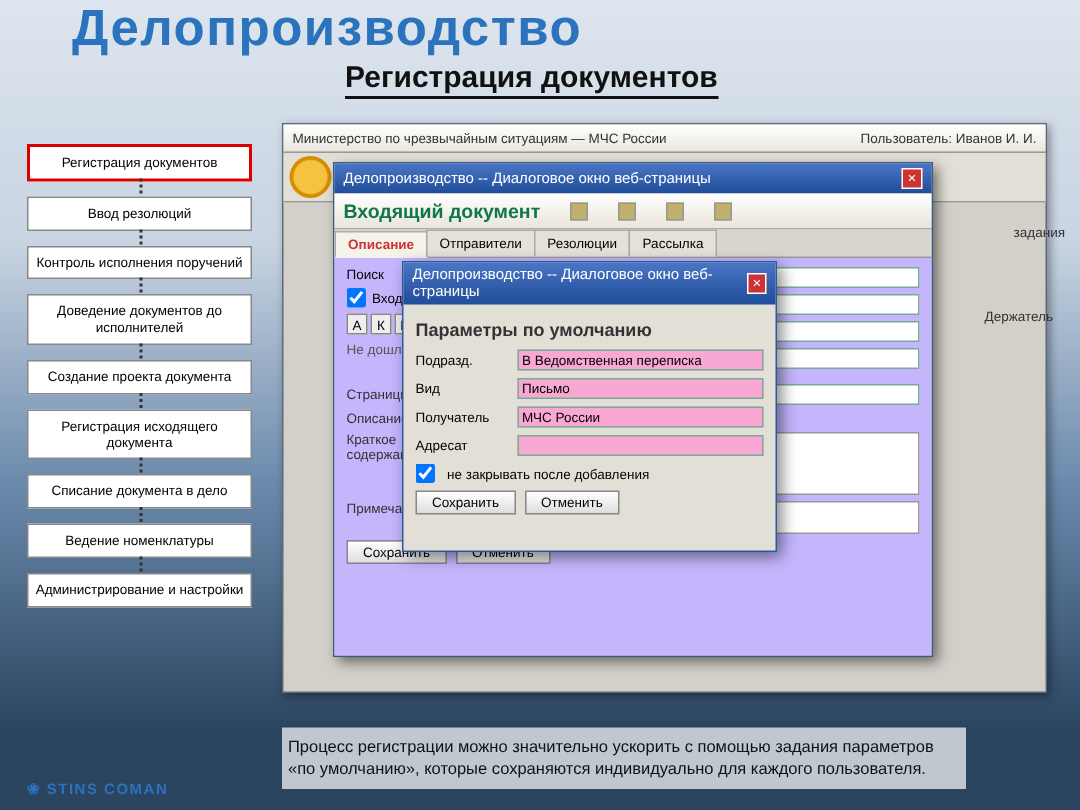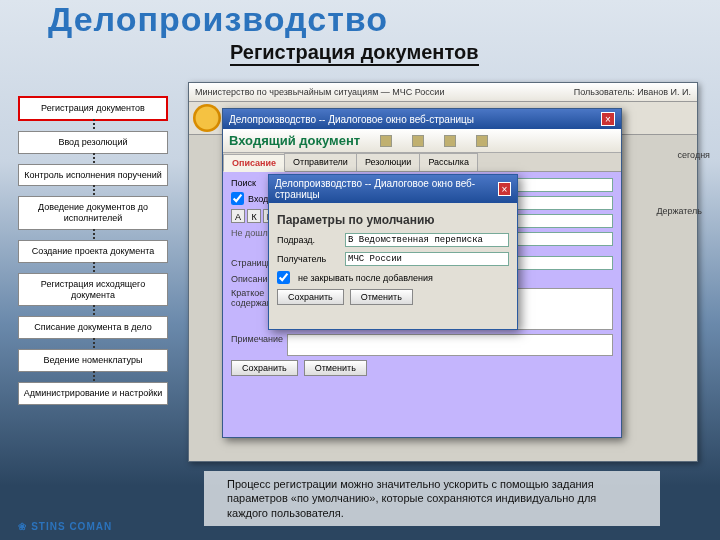--- a/index.html
+++ b/index.html
@@ -161,32 +161,32 @@
     border:1px solid #2b5aa0;
     box-shadow: 3px 3px 10px rgba(0,0,0,0.5);
     font-size:9px;
     display:flex;
     flex-direction:column;
   }
   .params-body { padding:6px 8px 24px 8px; }
   .params-title { font-weight:bold; font-size:12px; color:#333; margin:4px 0 6px 0;}
   .prow { display:flex; align-items:center; gap:4px; margin-bottom:5px;}
   .prow label { width:64px; }
-  .prow input[type=text] { flex:1; border:1px solid #7a9; background:#ffffff; height:14px; font-size:9px; padding:0 2px;font-family:Liberation Mono, monospace;}
+  .prow input[type=text] { flex:1; border:1px solid #7a9; background:#f9a8d4; height:14px; font-size:9px; padding:0 2px;}
   .chk { margin-right:4px; }
 
   .caption {
     position:absolute;
-    left:204px;
+    left:188px;
     bottom:14px;
     width:456px;
     background:rgba(255,255,255,0.7);
     font-size:11px;
     color:#111;
-    padding:6px 23px;
+    padding:6px 4px;
     line-height:1.3;
   }
   .brand {
     position:absolute;
     left:18px;
     bottom:8px;
     font-size:10px;
     color:#2b73bd;
     font-weight:bold;
     letter-spacing:1px;
@@ -232,21 +232,21 @@
     <span>Министерство по чрезвычайным ситуациям — МЧС России</span>
     <span class="app-user">
       <span>Пользователь:</span>
       <span>Иванов И. И.</span>
     </span>
   </div>
   <div class="app-bar">
     <span class="emblem"></span>
   </div>
 </div>
-<div class="right-panel-hint">сегодня</div>
+<div class="right-panel-hint">задания</div>
 <div class="right-panel-hint2">Держатель</div>
 
 
 <div class="doc-window">
   <div class="titlebar">
     <span>Делопроизводство -- Диалоговое окно веб-страницы</span>
     <span class="x">×</span>
   </div>
   <div class="doc-head">
     <span>Входящий документ</span>
@@ -327,22 +327,30 @@
     <span>Делопроизводство -- Диалоговое окно веб-страницы</span>
     <span class="x">×</span>
   </div>
   <div class="params-body">
     <div class="params-title">Параметры по умолчанию</div>
     <div class="prow">
       <label>Подразд.</label>
       <input type="text" value="В Ведомственная переписка" style="">
     </div>
     <div class="prow">
+      <label>Вид</label>
+      <input type="text" value="Письмо" style="">
+    </div>
+    <div class="prow">
       <label>Получатель</label>
       <input type="text" value="МЧС России" style="">
+    </div>
+    <div class="prow">
+      <label>Адресат</label>
+      <input type="text" value="" style="">
     </div>
     <div class="prow">
       <input type="checkbox" class="chk" checked="" style="">
       <span>не закрывать после добавления</span>
     </div>
     <div class="btnrow">
       <button class="btn">Сохранить</button>
       <button class="btn">Отменить</button>
     </div>
   </div>

